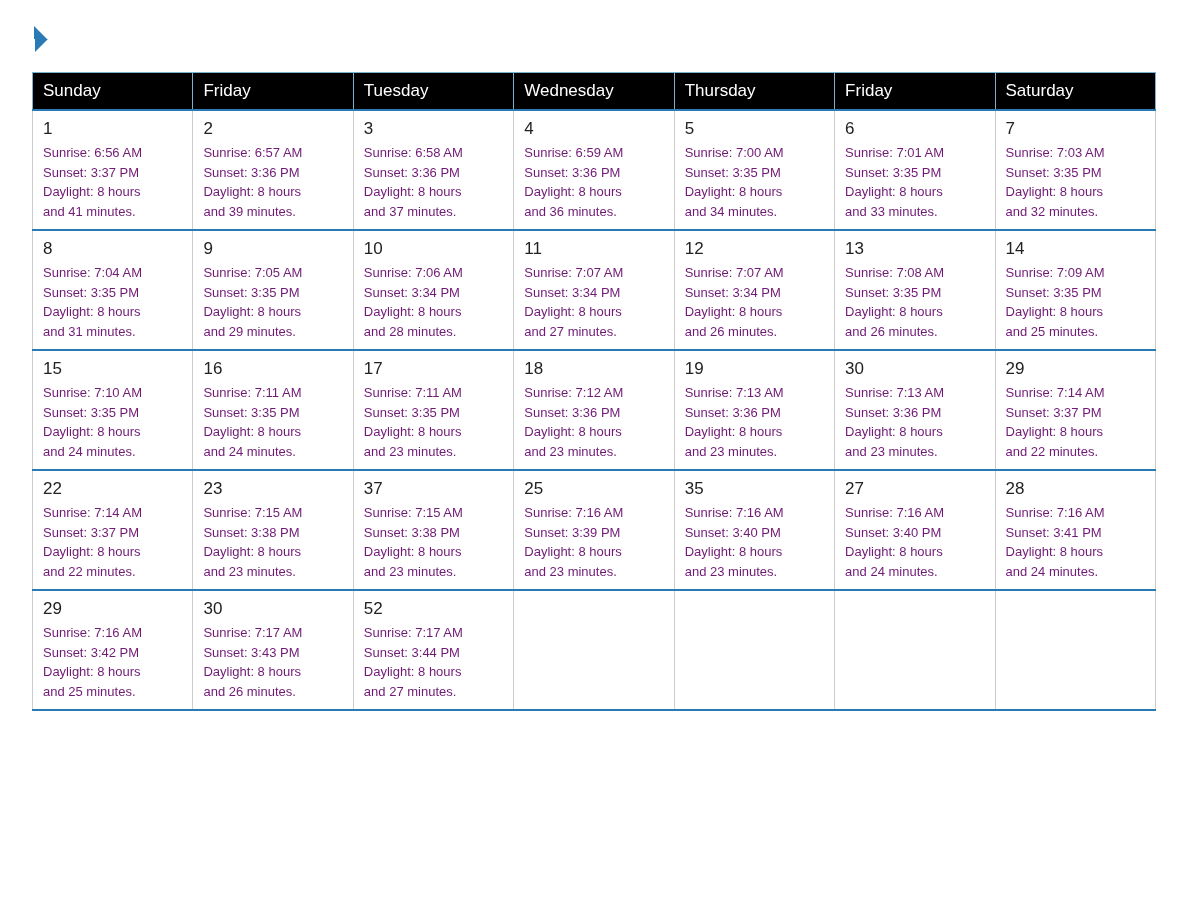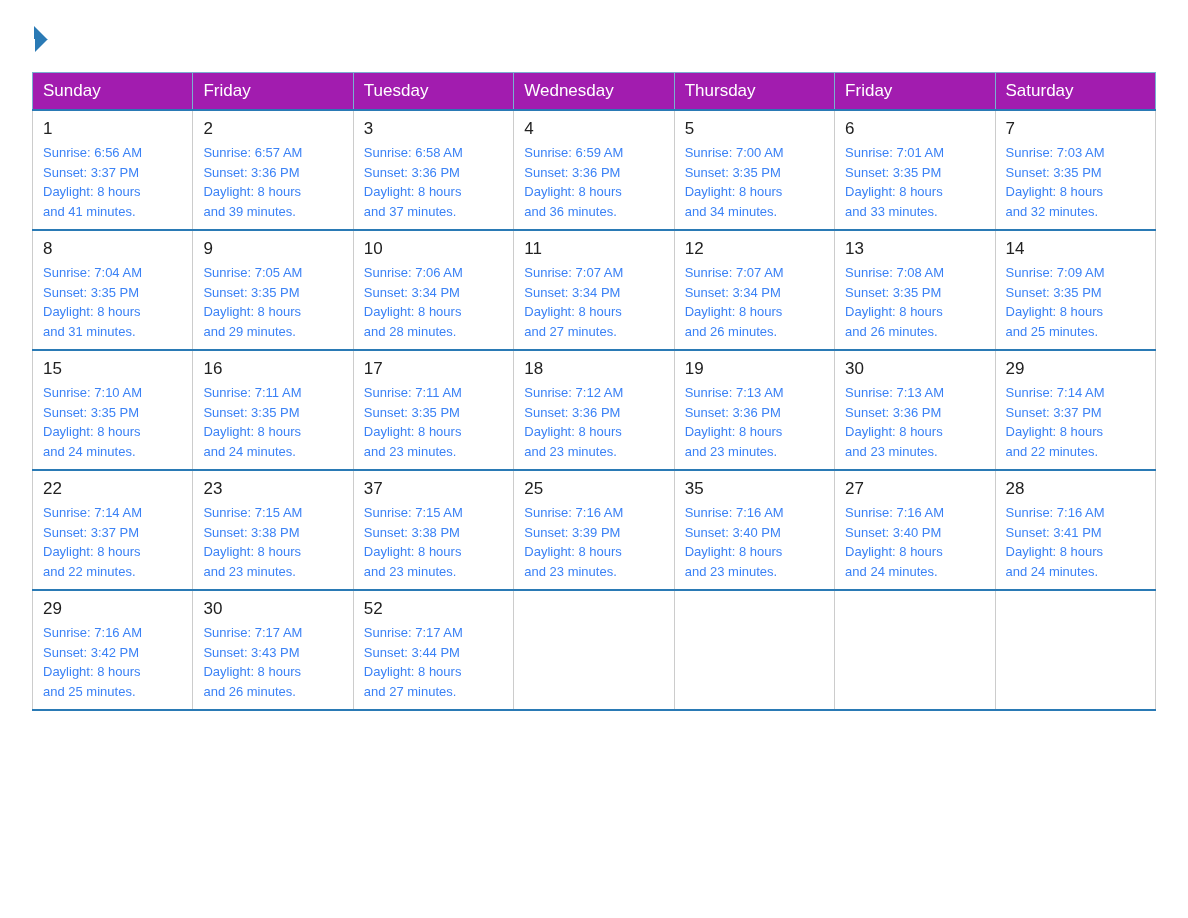--- a/index.html
+++ b/index.html
@@ -55,21 +55,21 @@
       font-size: 22px;
       color: #555;
       margin-top: 4px;
     }
     .calendar {
       width: 100%;
       border-collapse: collapse;
       border: 1px solid #aaa;
     }
     .calendar th {
-      background-color: #a21caf;
+      background-color: #000000;
       color: #fff;
       font-size: 17px;
       font-weight: normal;
       padding: 8px 10px;
       text-align: left;
       border: 1px solid #7ab0d0;
     }
     .calendar td {
       vertical-align: top;
       padding: 8px 10px;
@@ -82,21 +82,21 @@
     .day-number {
       font-size: 17px;
       font-weight: normal;
       color: #222;
       display: block;
       margin-bottom: 4px;
     }
     .day-info {
       font-size: 13px;
       line-height: 1.5;
-      color: #3b82f6;
+      color: #701a75;
     }
     .empty-cell {
       background: #fff;
     }
     tr {
       border-bottom: 2px solid #2a7ab5;
     }
   </style>
 </head>
 <body>

